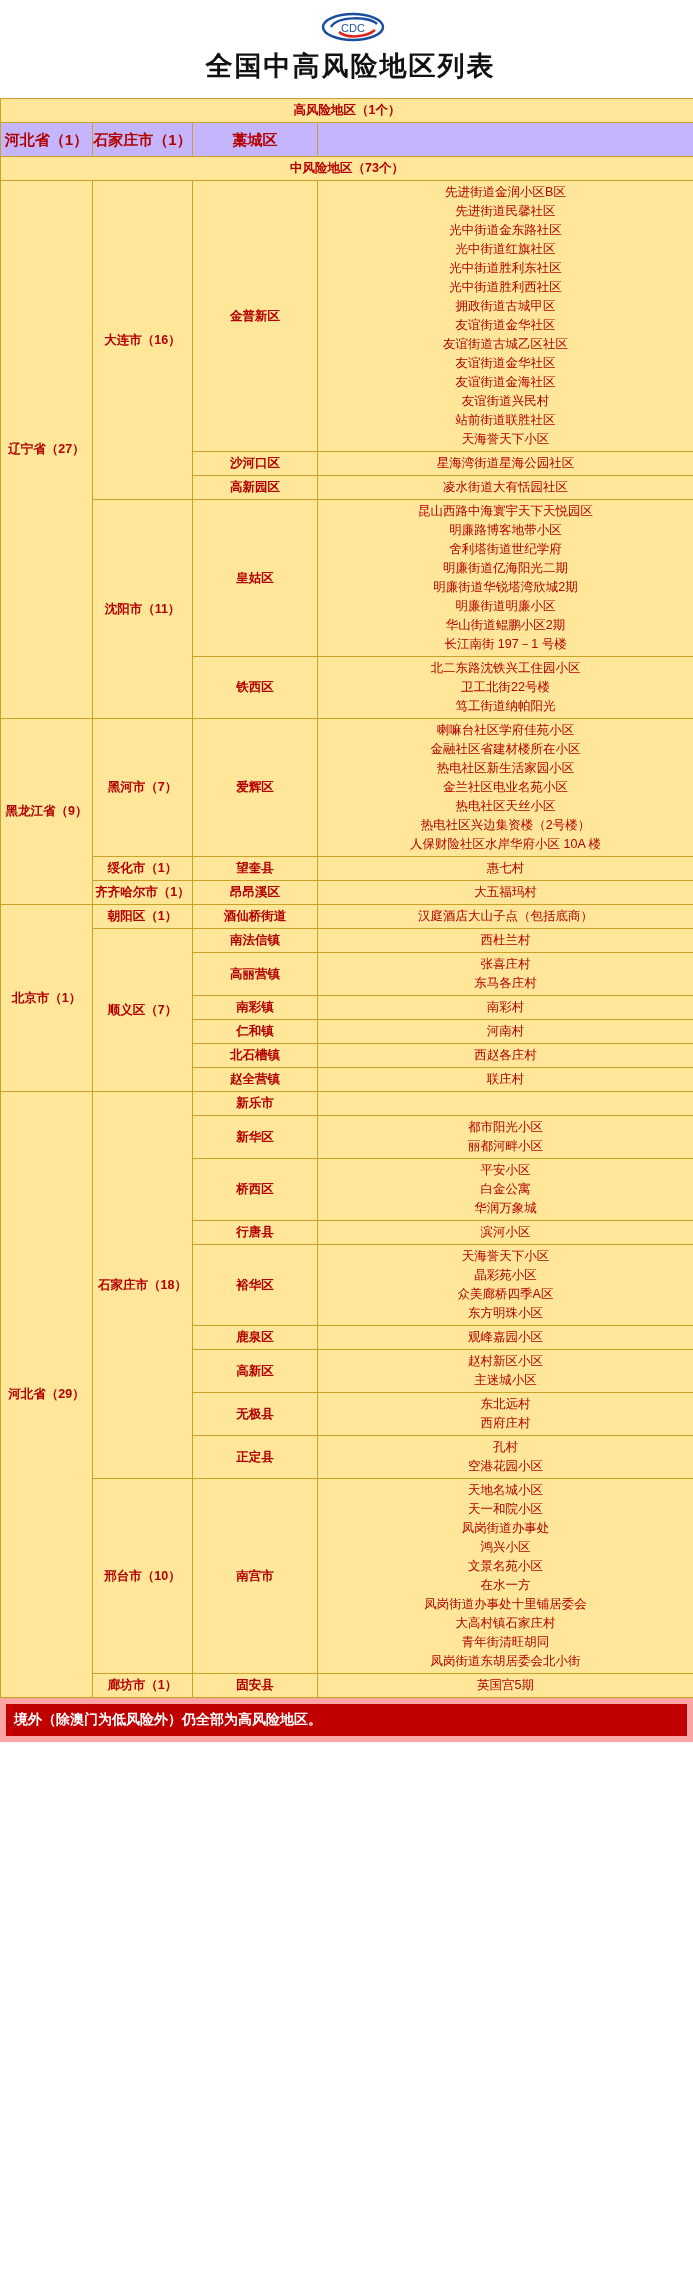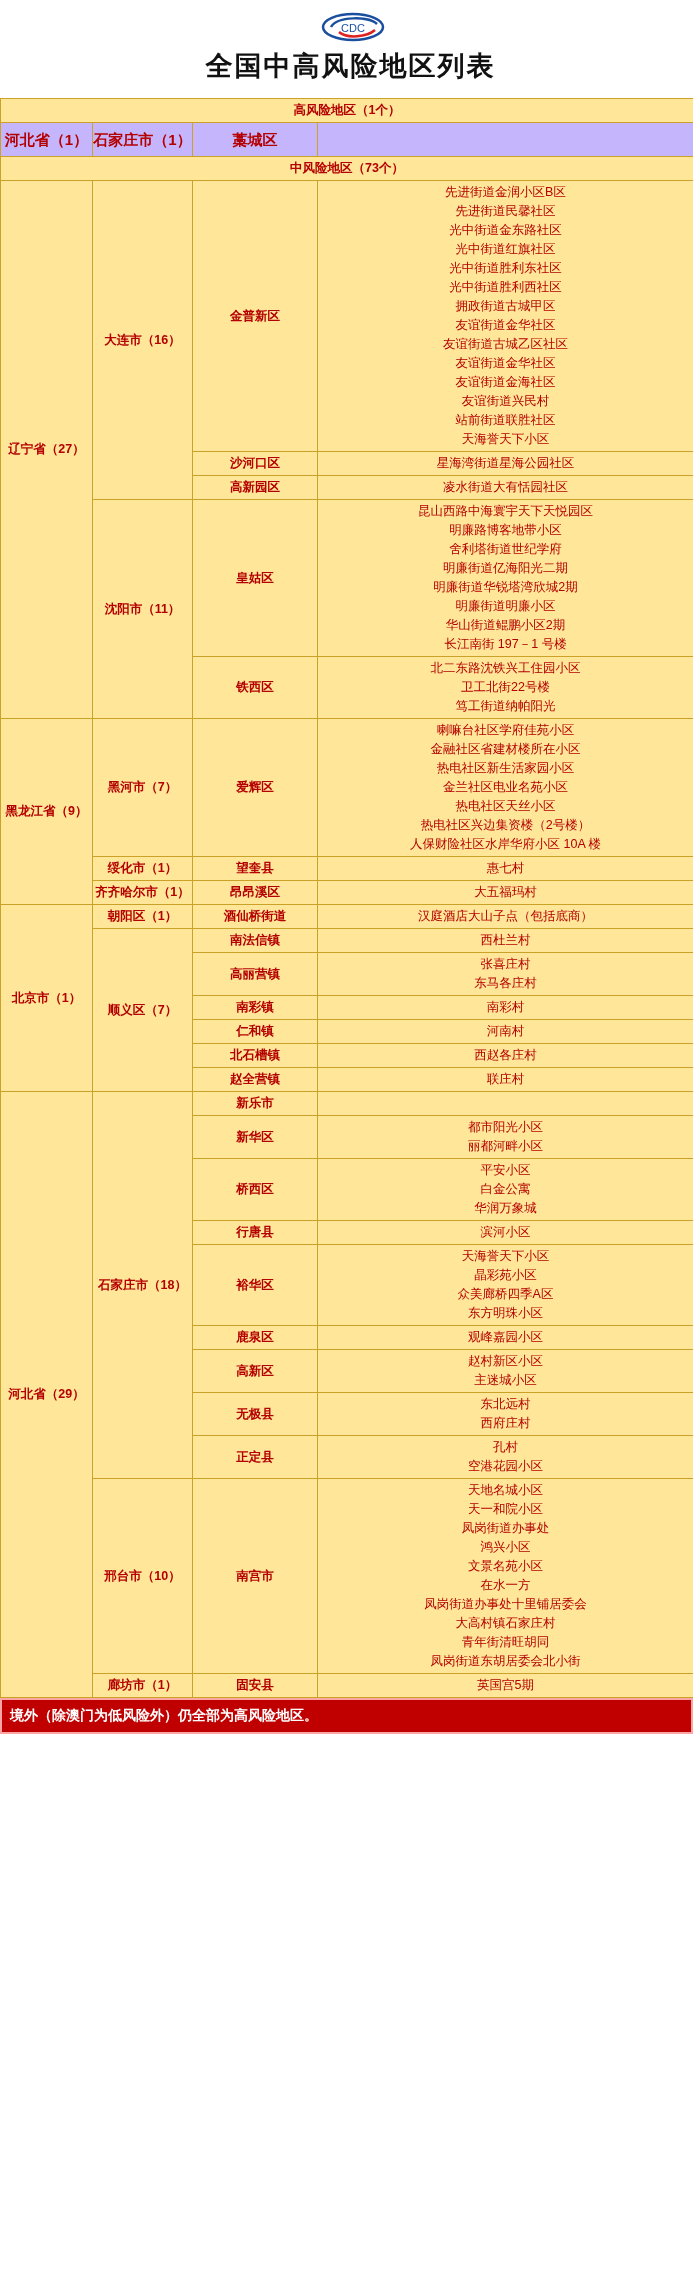--- a/index.html
+++ b/index.html
@@ -100,21 +100,21 @@
     text-align:center;
   }
   td.areas div{line-height:19px;}
   .footer{
     background:#c00000;
     color:#ffffff;
     font-weight:bold;
     font-size:14px;
     padding:7px 8px;
     text-align:left;
-    border:2px solid #fca5a5;
+    border:6px solid #fca5a5;
   }
   .wrap{width:693px;margin:0 auto;}
 </style>
 </head>
 <body>
 
 <div class="wrap">
   <div class="page">
 
     <div class="header">

